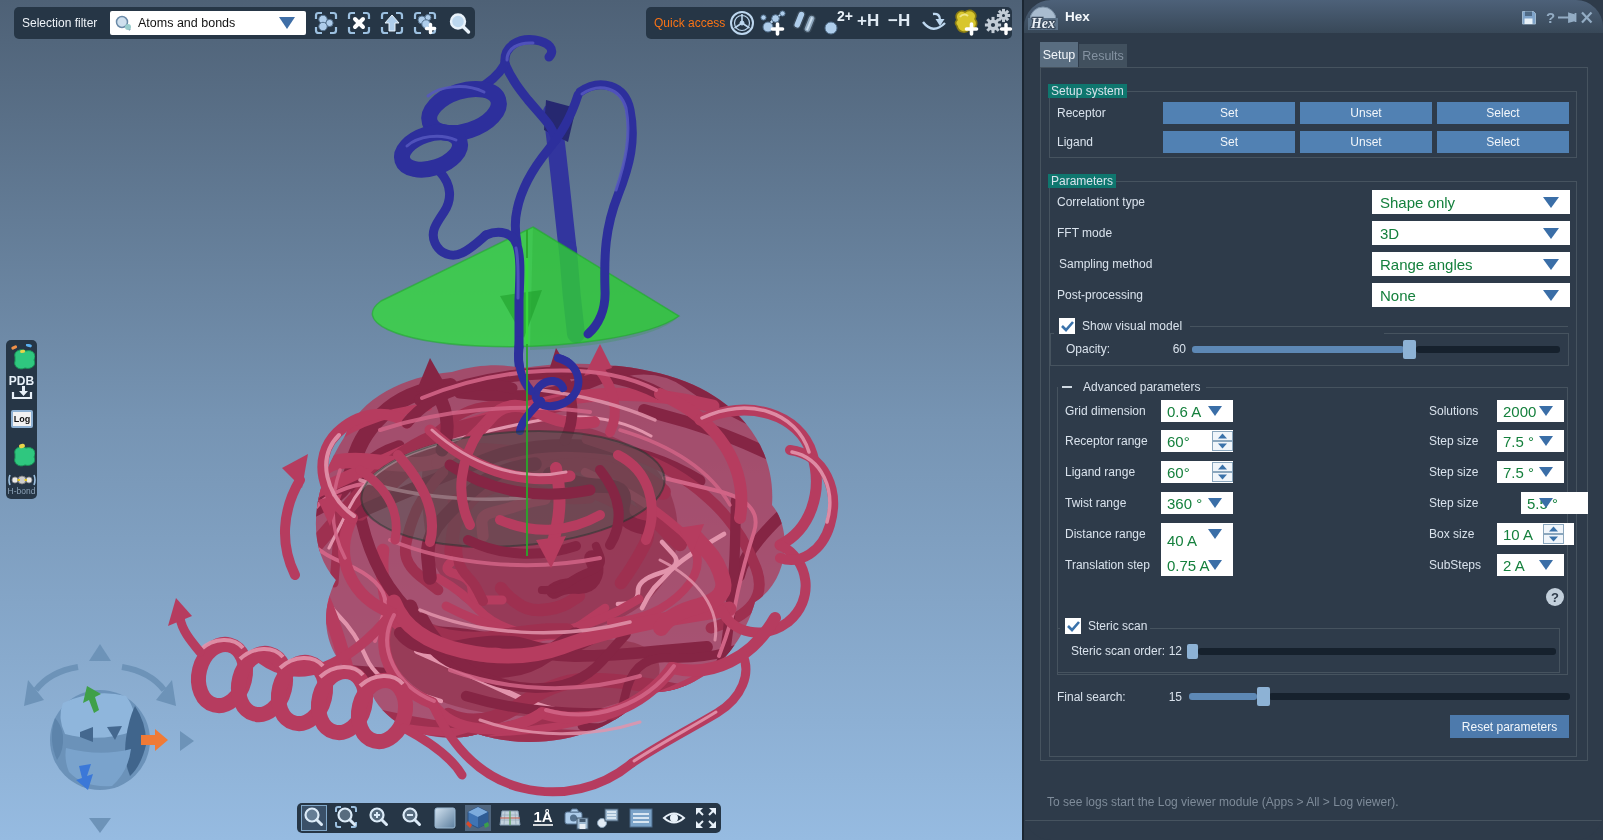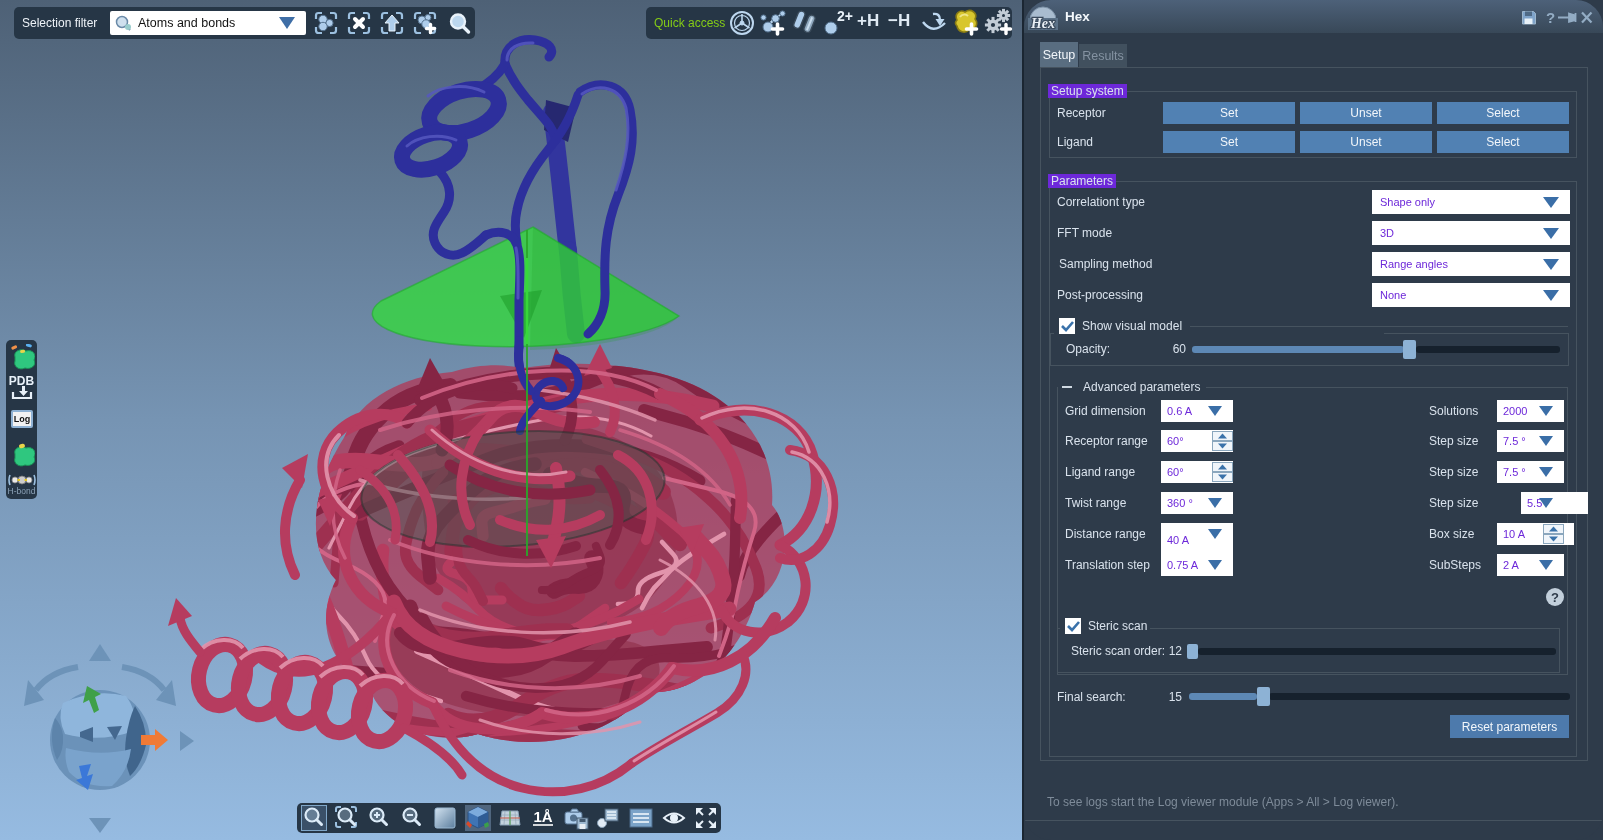--- a/index.html
+++ b/index.html
@@ -2,23 +2,23 @@
 <html><head>
 <meta charset="utf-8">
 <style>
   html,body{margin:0;padding:0;width:1603px;height:840px;overflow:hidden;background:#2e3b4a;font-family:"Liberation Sans",sans-serif;}
   #viewport{position:absolute;left:0;top:0;width:1022px;height:840px;overflow:hidden;}
   #vsep{position:absolute;left:1022px;top:0;width:2px;height:840px;background:#1b2632;}
   #panel{position:absolute;left:1024px;top:0;width:579px;height:840px;background:#2e3b4a;overflow:hidden;border-radius:27px;}
   .abs{position:absolute;}
   .lbl{position:absolute;color:#d9e2ec;font-size:12px;line-height:16px;white-space:nowrap;}
   .gbox{position:absolute;border:1px solid #46535f;box-sizing:border-box;}
-  .gtitle{position:absolute;background:#6d28d9;color:#d9e2ec;font-size:12px;line-height:14px;white-space:nowrap;padding:0 3px;}
+  .gtitle{position:absolute;background:#0f766e;color:#d9e2ec;font-size:12px;line-height:14px;white-space:nowrap;padding:0 3px;}
   .btn{position:absolute;background:#5181b3;color:#f2f6fa;font-size:12px;display:flex;align-items:center;justify-content:center;box-sizing:border-box;}
-  .field{position:absolute;background:#ffffff;color:#6d28d9;font-size:11px;line-height:1;display:flex;align-items:center;box-sizing:border-box;padding-left:8px;}
+  .field{position:absolute;background:#ffffff;color:#15803d;font-size:15px;line-height:1;display:flex;align-items:center;box-sizing:border-box;padding-left:8px;}
   .dtri{position:absolute;width:0;height:0;border-left:8px solid transparent;border-right:8px solid transparent;border-top:11px solid #3a6ea7;}
   .strk{position:absolute;height:1px;background:#46535f;}
   .cb{position:absolute;width:16px;height:16px;background:#fff;box-sizing:border-box;}
   .tb{position:absolute;background:#263646;border-radius:5px;}
 </style>
 </head>
 <body>
 <div id="viewport">
 <svg width="1022" height="840" viewBox="0 0 1022 840" style="position:absolute;left:0;top:0;">
 <defs>
@@ -258,21 +258,21 @@
           <line x1="17.5" y1="13.5" x2="17.5" y2="21.5"></line>
           <line x1="13.5" y1="17.5" x2="21.5" y2="17.5"></line>
         </g>
       </svg>
 <svg class="abs" style="left:434px;top:5px;" width="24" height="24">
         <circle cx="10" cy="9.5" r="7" fill="#bcd7ee" stroke="#e8f2fa" stroke-width="2.4"></circle>
         <line x1="15.5" y1="15" x2="20.5" y2="20" stroke="#e8f2fa" stroke-width="3.4" stroke-linecap="round"></line>
       </svg>
 </div>
 <div class="tb" style="left:646px;top:7px;width:366px;height:32px;">
-<div class="lbl" style="left:8px;top:8px;color:#84cc16;">Quick access</div>
+<div class="lbl" style="left:8px;top:8px;color:#f97316;">Quick access</div>
 <svg class="abs" style="left:82px;top:2px;" width="28" height="28">
         <g stroke="#bdd7ef" fill="none">
           <circle cx="14" cy="14" r="11" stroke-width="2"></circle>
           <circle cx="14" cy="14" r="7.5" stroke-width="1.2"></circle>
           <circle cx="14" cy="14" r="2" fill="#bdd7ef"></circle>
           <line x1="14" y1="14" x2="14" y2="5" stroke-width="1.6"></line>
           <line x1="14" y1="14" x2="6.5" y2="19" stroke-width="1.6"></line>
           <line x1="14" y1="14" x2="21.5" y2="19" stroke-width="1.6"></line>
         </g>
       </svg>

